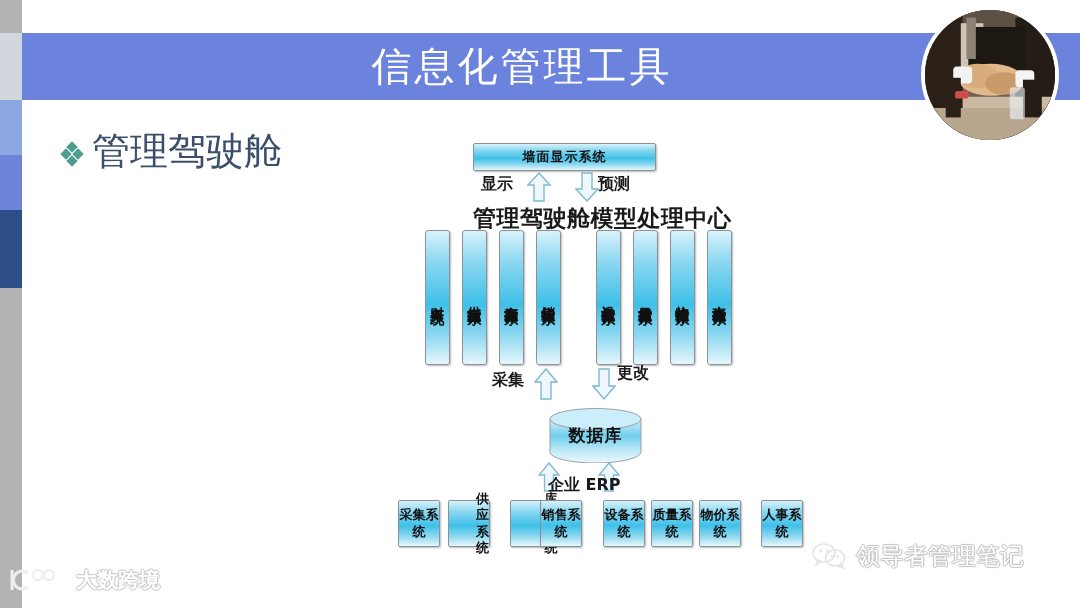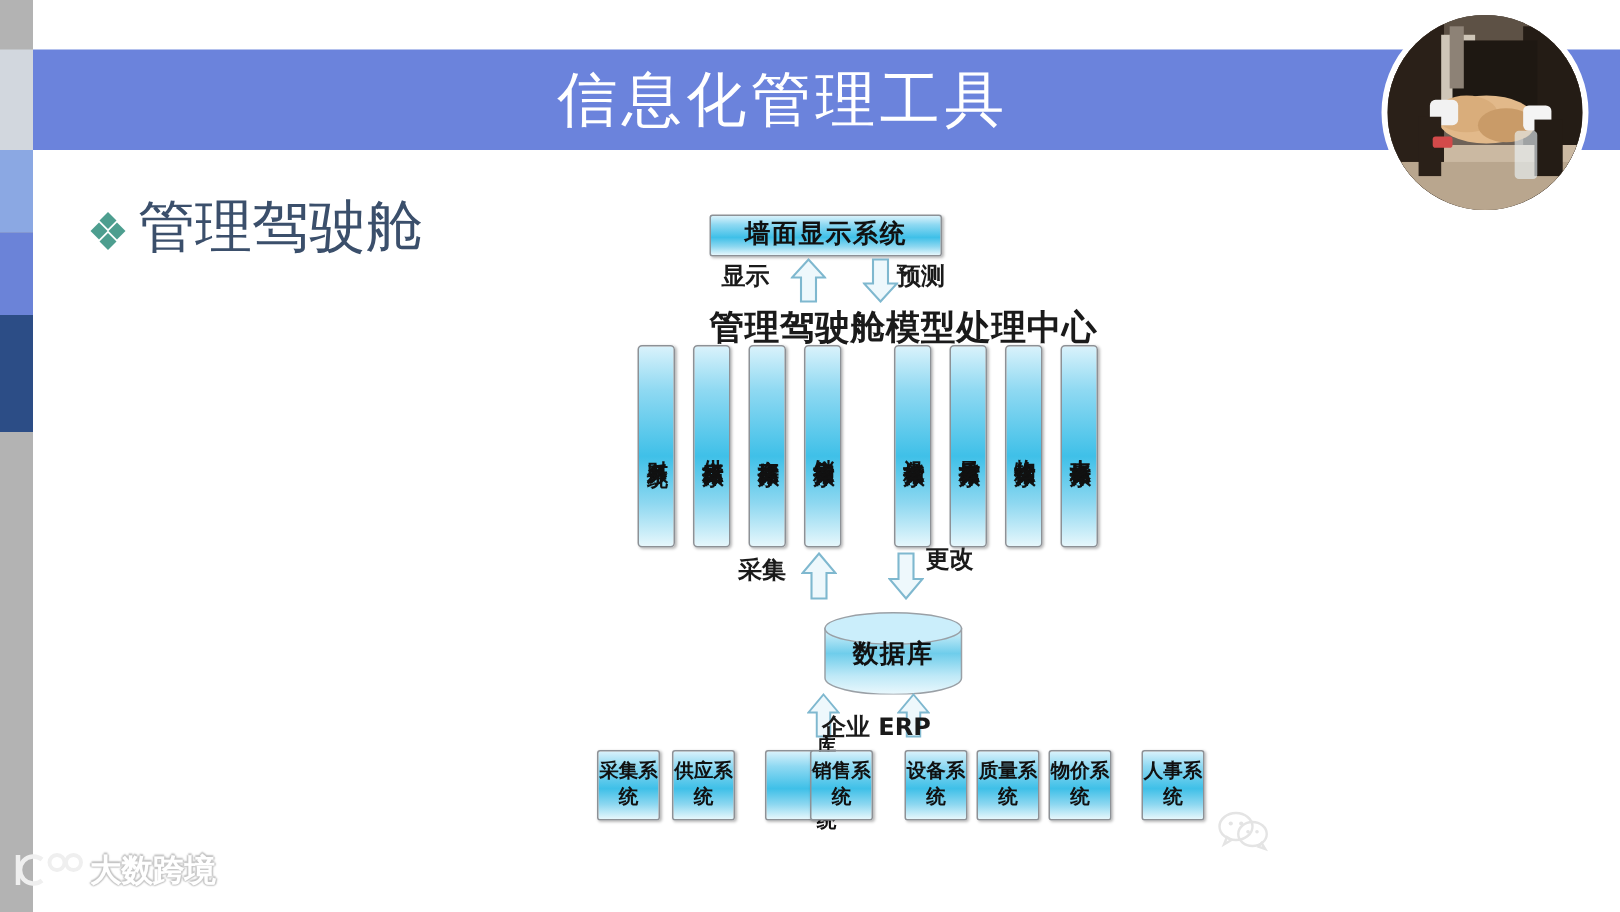--- a/index.html
+++ b/index.html
@@ -59,21 +59,21 @@
     position:absolute;box-sizing:border-box;
     border:1px solid #8d9196;border-radius:2px;
     background:linear-gradient(to bottom,#d9f2fb 0%,#8fd9f2 22%,#3fc0e8 55%,#8cd7f0 78%,#e6f7fc 100%);
     display:flex;align-items:center;justify-content:center;
     color:#111;font-weight:bold;
     font-family:"DejaVu Sans","Liberation Sans",sans-serif;
     text-align:center;line-height:1.05;
     box-shadow:1px 1px 2px rgba(0,0,0,.28);
   }
 
-  .wall-box{left:103px;top:13px;width:155px;height:28px;font-size:17px;letter-spacing:1px;}
+  .wall-box{left:103px;top:13px;width:183px;height:28px;font-size:13px;letter-spacing:1px;}
 
   .label{
     position:absolute;color:#1a1a1a;font-weight:bold;font-size:16px;
     font-family:"DejaVu Sans","Liberation Sans",sans-serif;white-space:nowrap;text-align:right;
   }
   .lbl-show{left:111px;top:44px;}
   .lbl-forecast{left:228px;top:44px;}
   .lbl-center{left:103px;top:73px;font-size:23px;letter-spacing:.5px;}
   .lbl-collect{left:122px;top:240px;}
   .lbl-change{left:247px;top:233px;}
@@ -114,21 +114,21 @@
     position:absolute;left:812px;top:540px;display:flex;align-items:center;gap:10px;
     color:#ffffff;
   }
   .wm-right .wx{width:34px;height:28px;}
   .wm-right .wm-text{
     font-size:24px;color:#ffffff;white-space:nowrap;
     font-family:"DejaVu Sans","Liberation Sans",sans-serif;
     text-shadow:0 0 1px #c9c9c9,0 1px 1px #bdbdbd,1px 0 1px #bdbdbd,-1px 0 1px #bdbdbd,0 -1px 1px #bdbdbd;
   }
   .wm-left{
-    position:absolute;left:8px;top:566px;display:flex;align-items:center;gap:4px;
+    position:absolute;left:8px;top:566px;display:flex;align-items:center;gap:20px;
   }
   .wm-left .mark{width:48px;height:26px;}
   .wm-left .wm-text{
     font-size:21px;color:#ffffff;white-space:nowrap;font-weight:bold;
     font-family:"DejaVu Sans","Liberation Sans",sans-serif;
     text-shadow:0 0 1px #cfcfcf,0 1px 1px #c4c4c4,1px 0 1px #c4c4c4,-1px 0 1px #c4c4c4,0 -1px 1px #c4c4c4;
   }
 </style>
 </head>
 <body>
@@ -248,21 +248,21 @@
       <svg width="22" height="30" viewBox="0 0 22 30">
         <path d="M11,1 L21,13 L15.5,13 L15.5,29 L6.5,29 L6.5,13 L1,13 Z" fill="#eef8fc" stroke="#7fb8cf" stroke-width="1.3"></path>
       </svg>
     </div>
 
     <div class="label lbl-erp">企业 ERP</div>
 
     <div class="dg-box sbox" style="left:28px;">
       <span>采集系统</span>
     </div>
-    <div class="dg-box sbox" style="left:78px;">
+    <div class="dg-box sbox" style="left:78px;padding-left:27px;">
       <span>供应系统</span>
     </div>
     <div class="dg-box sbox" style="left:140px;padding-left:40px;">
       <span>库存系统</span>
     </div>
     <div class="dg-box sbox" style="left:170px;">
       <span>销售系统</span>
     </div>
 
     <div class="dg-box sbox" style="left:233px;">
@@ -286,20 +286,21 @@
         <ellipse cx="12" cy="11" rx="11" ry="9" fill="none" stroke="#e4e4e4" stroke-width="1.6"></ellipse>
         <path d="M6,18 L4,23 L9,20 Z" fill="none" stroke="#e4e4e4" stroke-width="1.6"></path>
         <circle cx="8.5" cy="9" r="1.4" fill="#e4e4e4"></circle>
         <circle cx="15.5" cy="9" r="1.4" fill="#e4e4e4"></circle>
         <ellipse cx="23" cy="16" rx="9.5" ry="8" fill="none" stroke="#e4e4e4" stroke-width="1.6"></ellipse>
         <path d="M29,22 L31.5,26 L27,24.5 Z" fill="none" stroke="#e4e4e4" stroke-width="1.6"></path>
         <circle cx="20" cy="14.5" r="1.2" fill="#e4e4e4"></circle>
         <circle cx="26" cy="14.5" r="1.2" fill="#e4e4e4"></circle>
       </svg>
     </span>
+    <span class="wm-text">领导者管理笔记</span>
   </div>
 
   <div class="wm-left">
     <span class="mark">
       <svg viewBox="0 0 48 26" width="48" height="26">
         <path d="M4,3 L4,23" stroke="#efefef" stroke-width="3" fill="none"></path>
         <path d="M20,6 a9,9 0 1 0 0,14" stroke="#efefef" stroke-width="3" fill="none"></path>
         <circle cx="30" cy="8" r="5" fill="none" stroke="#efefef" stroke-width="2.6"></circle>
         <circle cx="41" cy="8" r="5" fill="none" stroke="#efefef" stroke-width="2.6"></circle>
       </svg>

